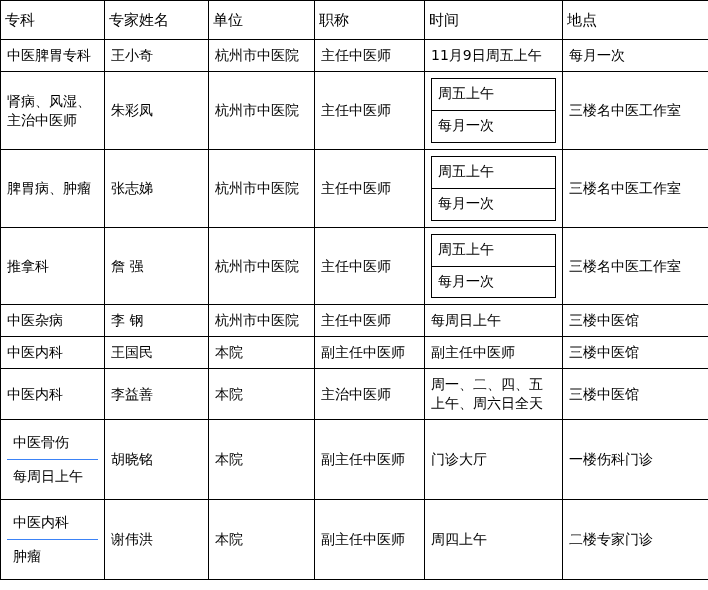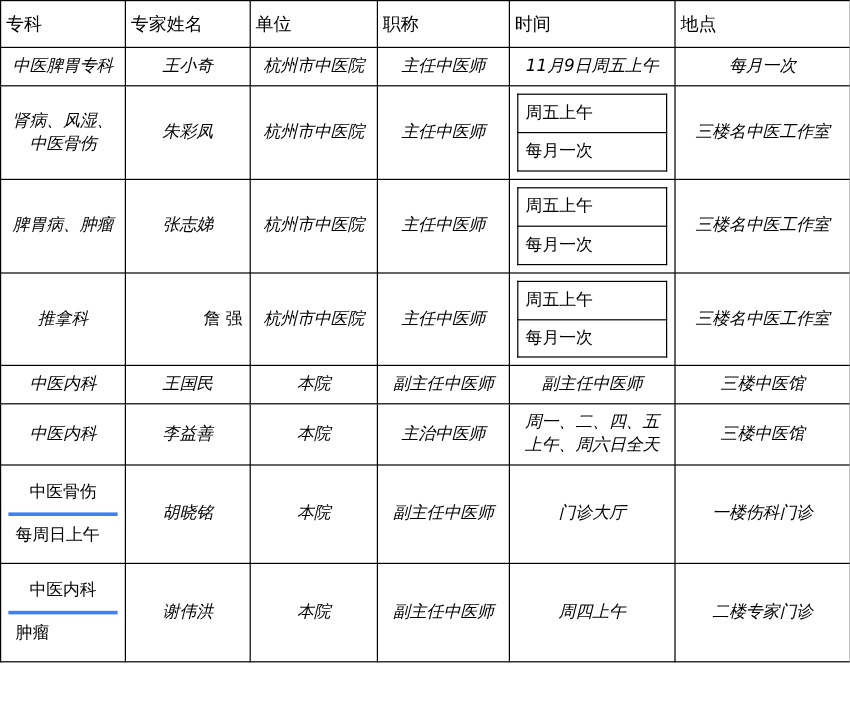--- a/index.html
+++ b/index.html
@@ -34,25 +34,26 @@
     line-height: 1.35;
     padding: 6px 6px;
     vertical-align: middle;
     word-break: break-all;
   }
   #schedule-table thead th {
     text-align: left;
     font-size: 15px;
     padding: 9px 4px;
   }
-  td.center { text-align: right; margin-top: 44px; }
-  td.left { text-align: center; font-style: italic; }
+  td.center { text-align: left; margin-top: 44px; }
+  td.left { text-align: left; }
   td.nested {
     padding: 0;
     vertical-align: middle;
+    font-family: Liberation Mono, monospace;
   }
   table.inner {
     border-collapse: collapse;
     width: 100%;
     height: 100%;
   }
   table.inner td {
     border: 0;
     border-bottom: 1px solid #000000;
     font-size: 14px;
@@ -67,22 +68,21 @@
     text-align: left;
   }
   .stacked-cell {
     padding: 0;
   }
   .stacked-cell .part {
     padding: 7px 6px;
     text-align: left;
   }
   .stacked-cell .part.top {
-    border-bottom: 3px solid #3b82f6;
-    text-align: center;
+    border-bottom: 1px solid #3b82f6;
   }
 </style>
 </head>
 <body>
 
 <table id="schedule-table">
   <colgroup>
     <col class="c0">
       <col class="c1">
       <col class="c2">
@@ -105,21 +105,21 @@
     <tr>
       <td class="left">中医脾胃专科</td>
       <td class="left">王小奇</td>
       <td class="left">杭州市中医院</td>
       <td class="left">主任中医师</td>
       <td class="left">11月9日周五上午</td>
       <td class="left">每月一次</td>
     </tr>
 
     <tr>
-      <td class="left two-line">肾病、风湿、中医骨伤</td>
+      <td class="left two-line">肾病、风湿、主治中医师</td>
       <td class="left">朱彩凤</td>
       <td class="left">杭州市中医院</td>
       <td class="left">主任中医师</td>
       <td class="nested">
         <table class="inner">
           <tbody>
               <tr>
                 <td>周五上午</td>
               </tr>
           <tr>
@@ -164,20 +164,28 @@
               </tr>
           <tr>
                 <td>每月一次</td>
               </tr>
         </tbody>
           </table>
       </td>
       <td class="left">三楼名中医工作室</td>
     </tr>
 
+    <tr>
+      <td class="left">中医杂病</td>
+      <td class="left">李 钢</td>
+      <td class="left">杭州市中医院</td>
+      <td class="left">主任中医师</td>
+      <td class="left">每周日上午</td>
+      <td class="left">三楼中医馆</td>
+    </tr>
 
 
     <tr>
       <td class="left">中医内科</td>
       <td class="left">王国民</td>
       <td class="left">本院</td>
       <td class="left">副主任中医师</td>
       <td class="left">副主任中医师</td>
       <td class="left">三楼中医馆</td>
     </tr>

